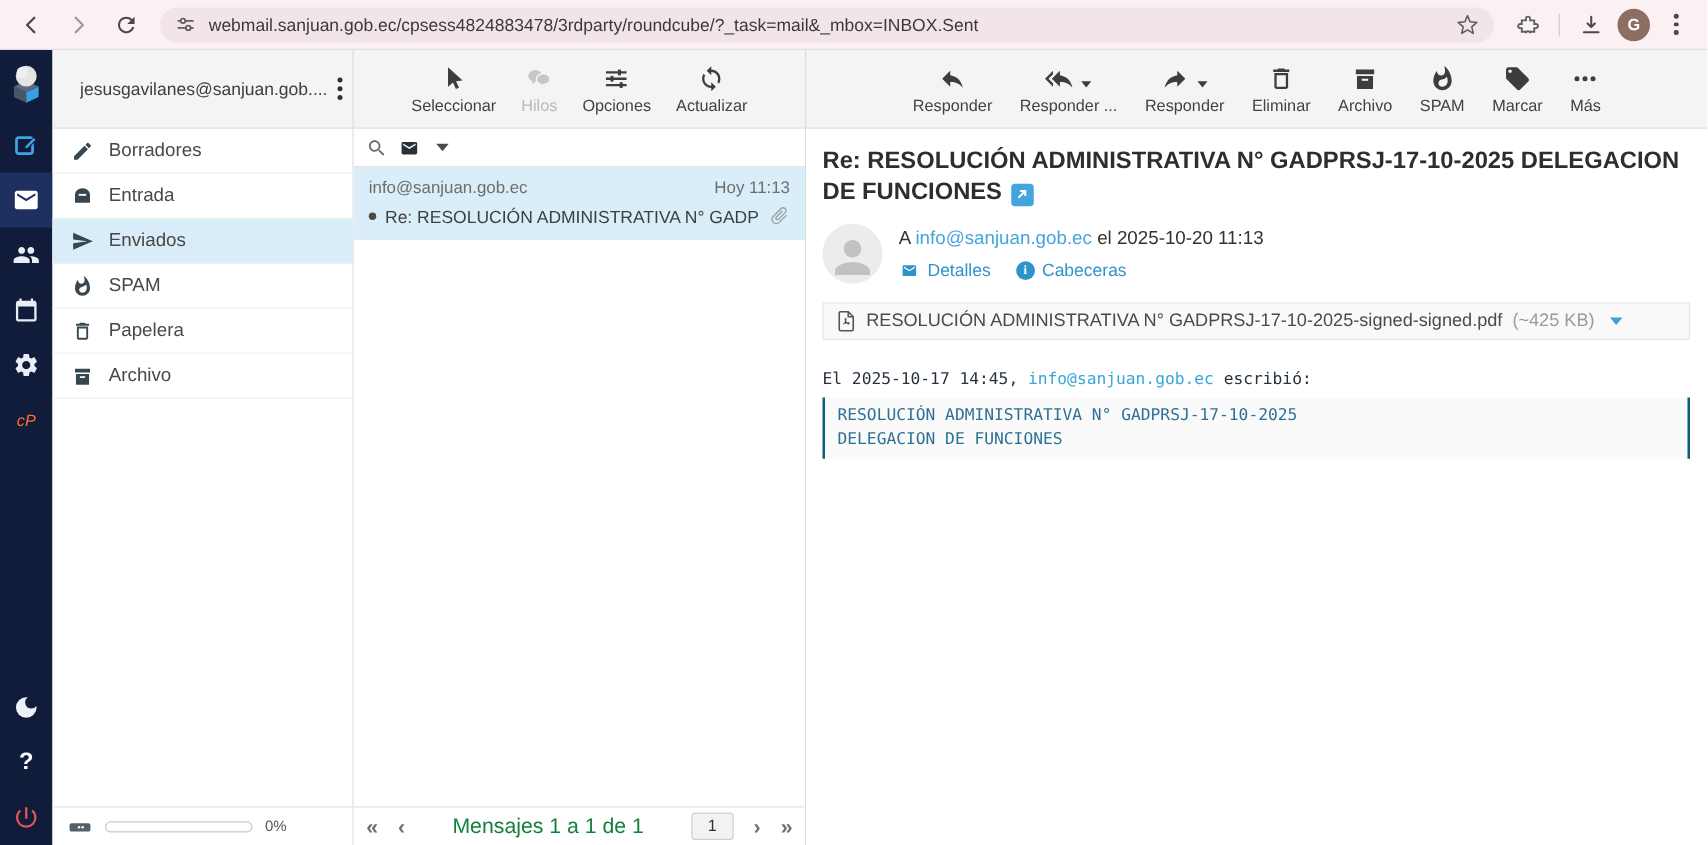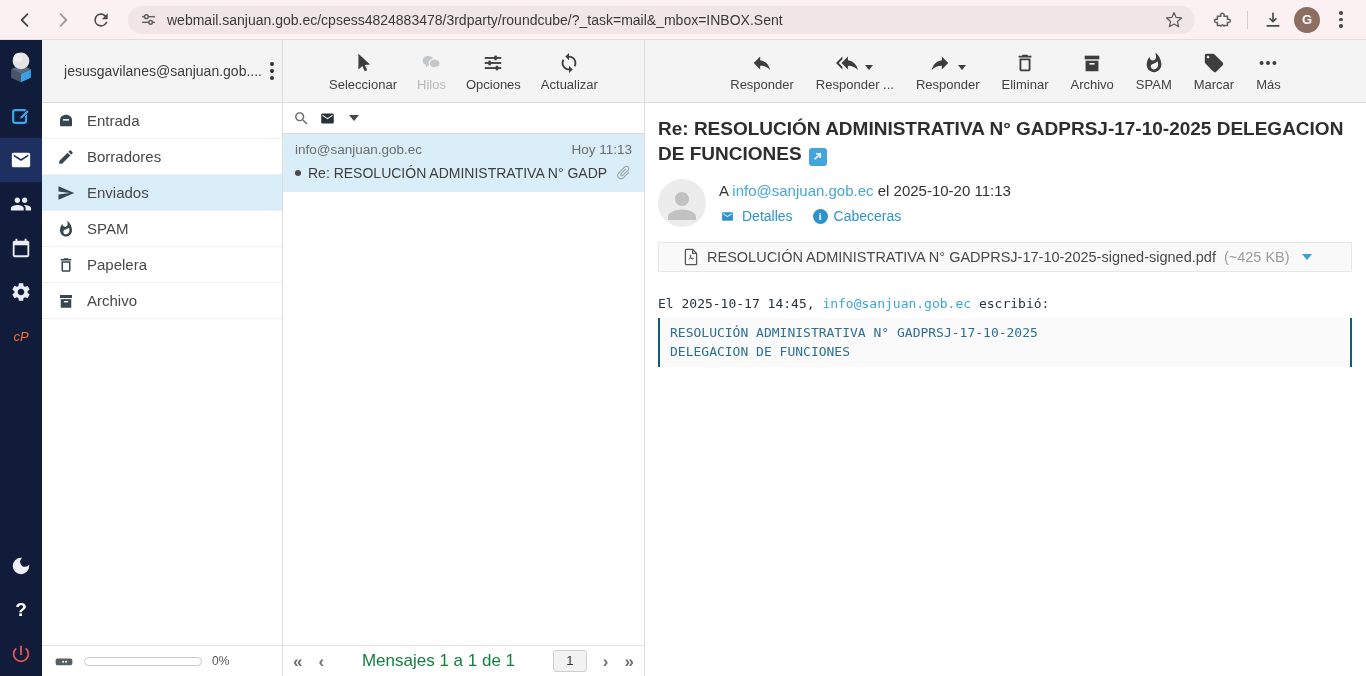--- a/index.html
+++ b/index.html
@@ -112,21 +112,21 @@
   .to-line { font-size:15px; color:#333; margin-top:3px; }
   .to-line a { color:#45a6dc; text-decoration:none; cursor:pointer; }
   .links-row { display:flex; align-items:center; gap:20px; margin-top:9px; font-size:14px; color:#2e93c9; }
   .hlink { display:flex; align-items:center; gap:6px; cursor:pointer; }
   .hlink svg { width:17px; height:13px; fill:#2e93c9; }
   .info-bubble { width:15px; height:15px; border-radius:50%; background:#2e93c9; color:#fff;
     font-size:10px; font-weight:bold; display:flex; align-items:center; justify-content:center;
     font-family:"Liberation Serif",serif; }
   .info-bubble::before { content:"i"; }
   .attach-bar { margin-top:15px; border:1px solid #e7e7e7; background:#f9f9f9;
-    height:30px; display:flex; align-items:center; gap:8px; padding:0 24px; cursor:pointer; }
+    height:30px; display:flex; align-items:center; gap:8px; padding:0 10px; cursor:pointer; }
   .attach-bar svg.doc { width:16px; height:18px; stroke:#555; fill:none; stroke-width:1.6; }
   .attach-name { font-size:14.5px; color:#4a4a4a; }
   .attach-size { font-size:14.5px; color:#9b9b9b; }
   .caret-blue { width:0; height:0; border-left:5px solid transparent; border-right:5px solid transparent;
     border-top:6px solid #3aa0d5; margin-left:4px; }
   .mail-body { margin-top:24px; font-family:"DejaVu Sans Mono", monospace; font-size:13px;
     color:#27323f; }
   .mail-body .email-link { color:#3aa6d8; cursor:pointer; }
   blockquote.quote { margin-top:7px; background:#fafafa; border-left:2px solid #0e5c7e;
     border-right:2px solid #0e5c7e; padding:5px 10px 6px 10px; color:#2c7096; line-height:19px; }
@@ -391,30 +391,30 @@
           <span>Más</span>
         </div>
       </div>
     </div>
 
     <div class="panes">
 
       <div class="sidebar">
         <div class="folder">
           <svg viewBox="0 0 24 24">
+              <path d="M3 17.25V21h3.75L17.81 9.94l-3.75-3.75L3 17.25zM20.71 7.04c.39-.39.39-1.02 0-1.41l-2.34-2.34c-.39-.39-1.02-.39-1.41 0l-1.83 1.83 3.75 3.75 1.83-1.83z"></path>
+            </svg>
+          <span>Borradores</span>
+        </div>
+        <div class="folder">
+          <svg viewBox="0 0 24 24">
               <path d="M12 3.5c-4.7 0-8 3.2-8 7.2V18c0 .55.45 1 1 1h14c.55 0 1-.45 1-1v-7.3c0-4-3.3-7.2-8-7.2z"></path>
               <rect x="8" y="9.5" width="8" height="2" fill="#fff"></rect>
             </svg>
           <span>Entrada</span>
-        </div>
-        <div class="folder">
-          <svg viewBox="0 0 24 24">
-              <path d="M3 17.25V21h3.75L17.81 9.94l-3.75-3.75L3 17.25zM20.71 7.04c.39-.39.39-1.02 0-1.41l-2.34-2.34c-.39-.39-1.02-.39-1.41 0l-1.83 1.83 3.75 3.75 1.83-1.83z"></path>
-            </svg>
-          <span>Borradores</span>
         </div>
         <div class="folder selected">
           <svg viewBox="0 0 24 24">
               <path d="M2.01 21L23 12 2.01 3 2 10l15 2-15 2z"></path>
             </svg>
           <span>Enviados</span>
         </div>
         <div class="folder">
           <svg viewBox="0 0 24 24">
               <path fill-rule="evenodd" d="M13.5.67s.74 2.65.74 4.8c0 2.06-1.35 3.73-3.41 3.73-2.07 0-3.63-1.67-3.63-3.73l.03-.36C5.21 7.51 4 10.62 4 14c0 4.42 3.58 8 8 8s8-3.58 8-8C20 8.61 17.41 3.8 13.5.67zM11.71 19c-1.78 0-3.22-1.4-3.22-3.14 0-1.62 1.05-2.76 2.81-3.12 1.77-.36 3.6-1.21 4.62-2.58.39 1.29.59 2.65.59 4.04 0 2.65-2.15 4.8-4.8 4.8z"></path>

